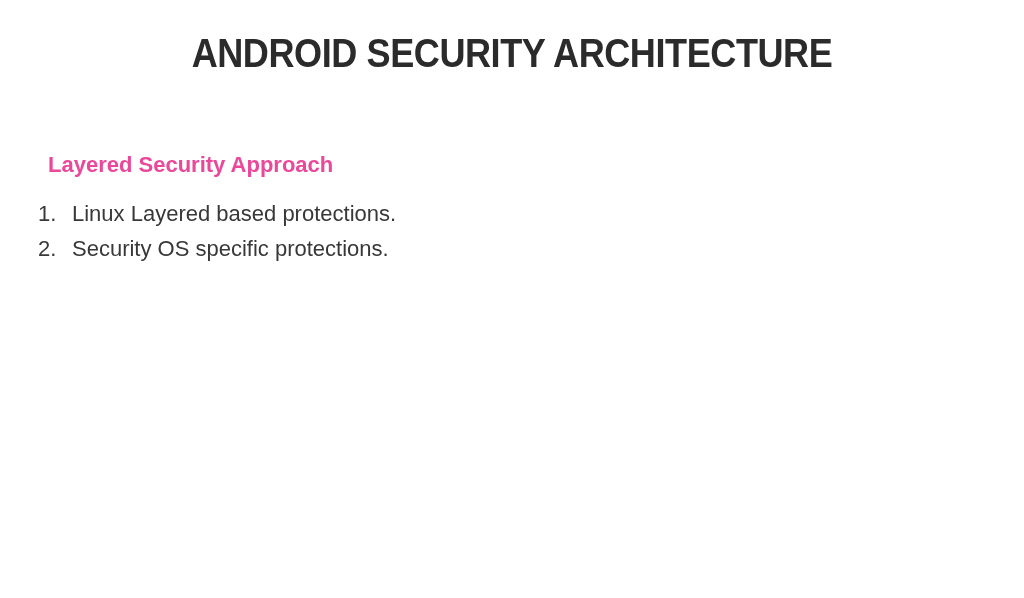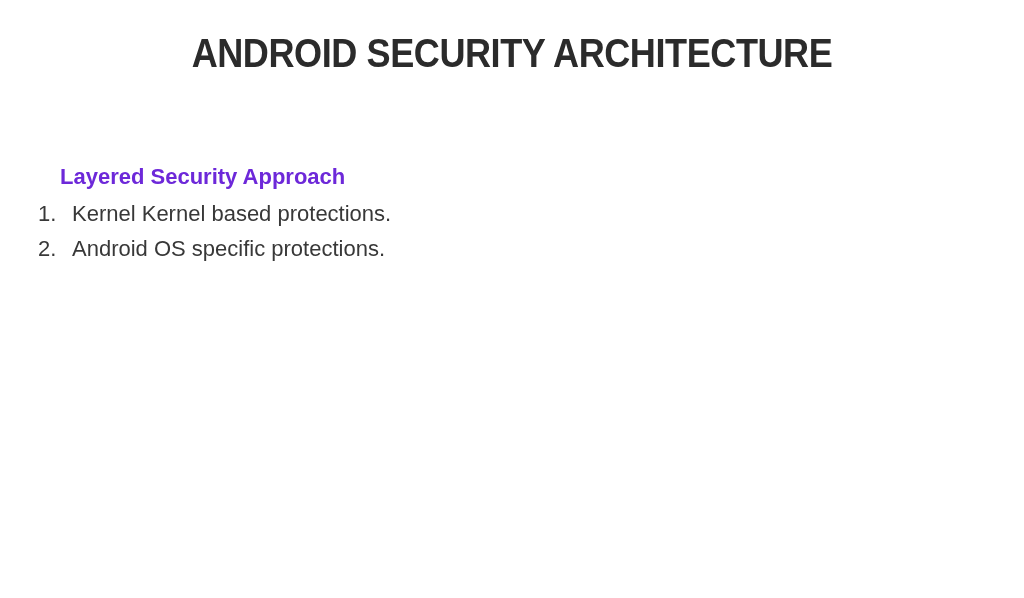--- a/index.html
+++ b/index.html
@@ -28,24 +28,24 @@
     letter-spacing: -0.5px;
     color: #2b2b2b;
     transform: scaleX(0.88);
     transform-origin: 50% 50%;
     white-space: nowrap;
   }
   .slide-subheading {
     position: absolute;
     top: 148px;
     left: 44px;
-    margin: 16px;
+    margin: 4px;
     font-size: 22px;
     font-weight: 700;
-    color: #6d28d9;
+    color: #ec4899;
   }
   .layer-list {
     position: absolute;
     top: 196px;
     left: 38px;
     margin: 0;
     padding: 0;
     list-style: none;
     font-size: 22px;
     font-weight: 400;
@@ -68,21 +68,21 @@
 
 <div class="slide">
 
   <h1 class="slide-title">ANDROID SECURITY ARCHITECTURE</h1>
 
   <h2 class="slide-subheading">Layered Security Approach</h2>
 
   <ol class="layer-list">
     <li>
       <span class="item-number">1.</span>
-      <span class="item-text">Kernel Kernel based protections.</span>
+      <span class="item-text">Linux Layered based protections.</span>
     </li>
     <li>
       <span class="item-number">2.</span>
-      <span class="item-text">Android OS specific protections.</span>
+      <span class="item-text">Security OS specific protections.</span>
     </li>
   </ol>
 
 </div>
 
 </body></html>

